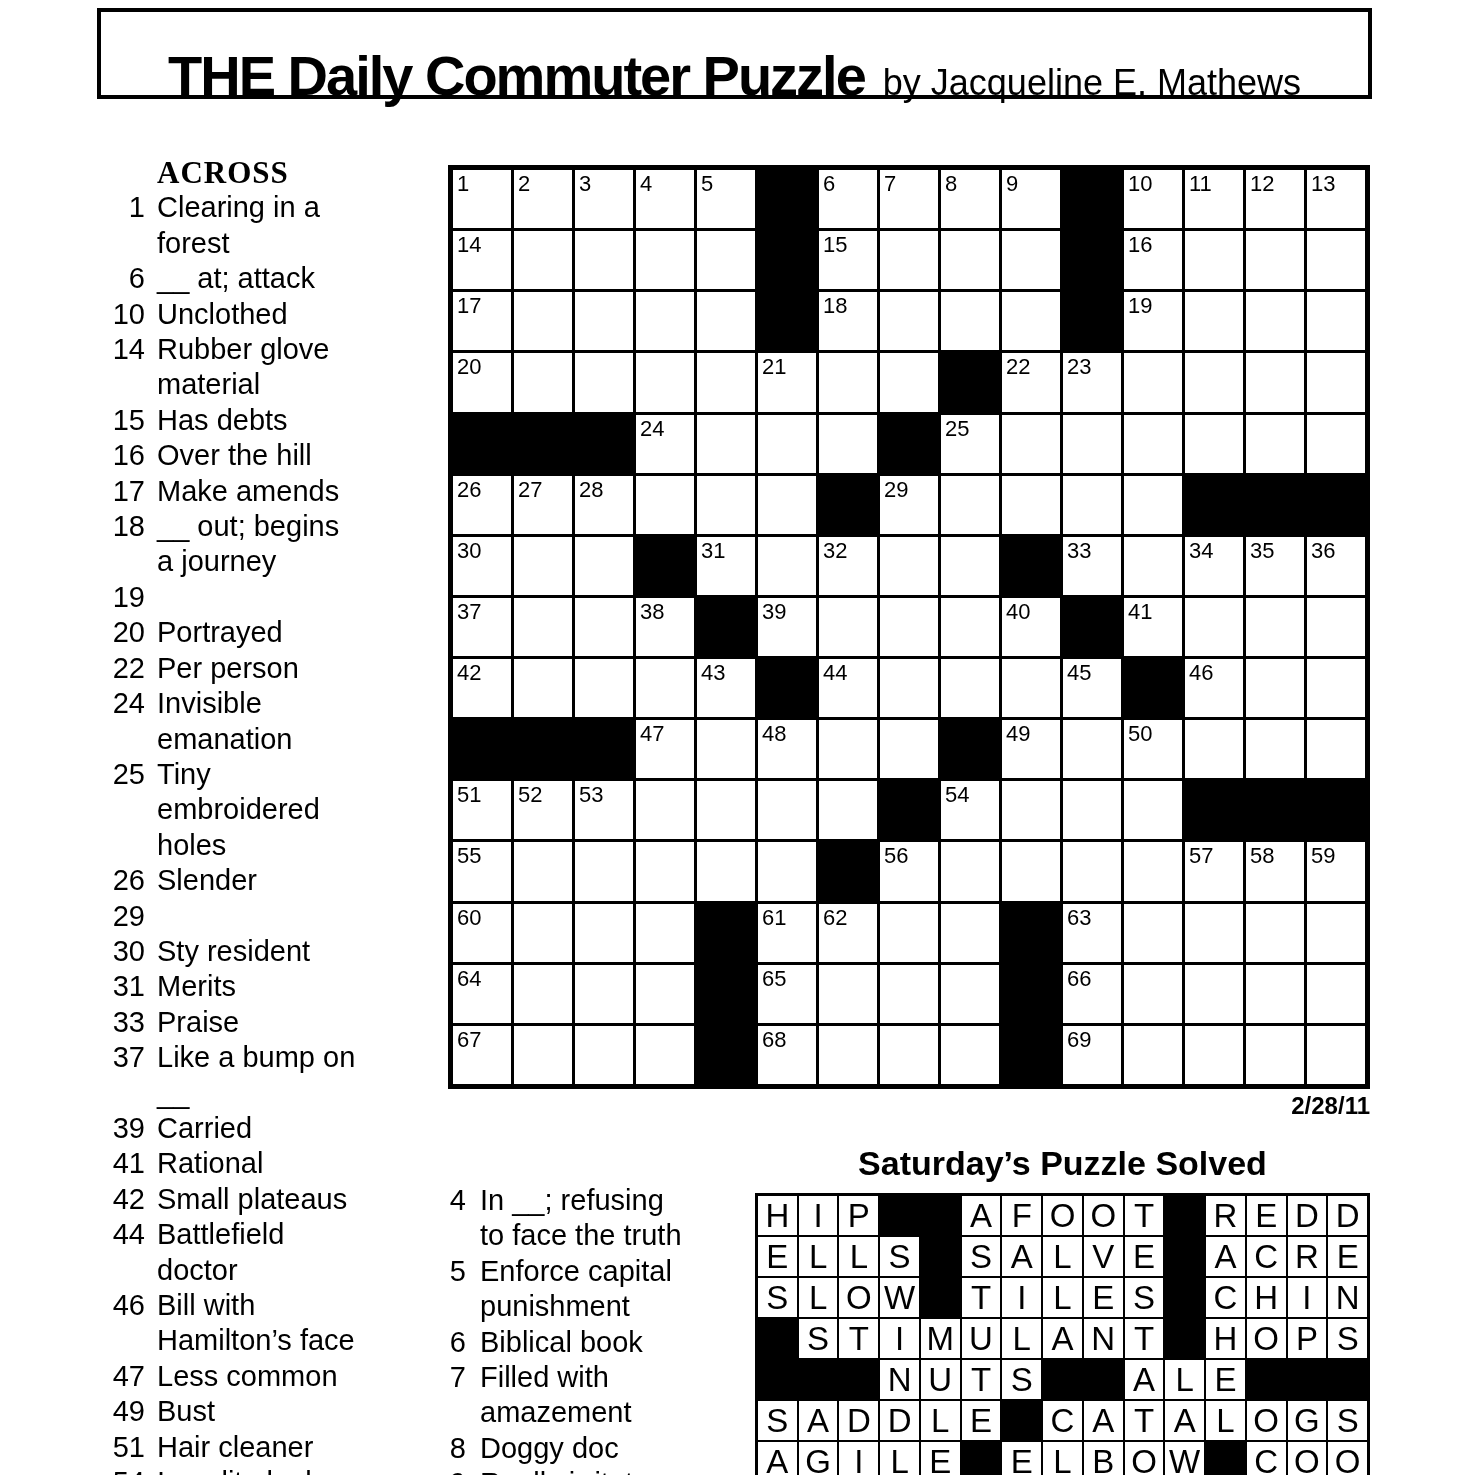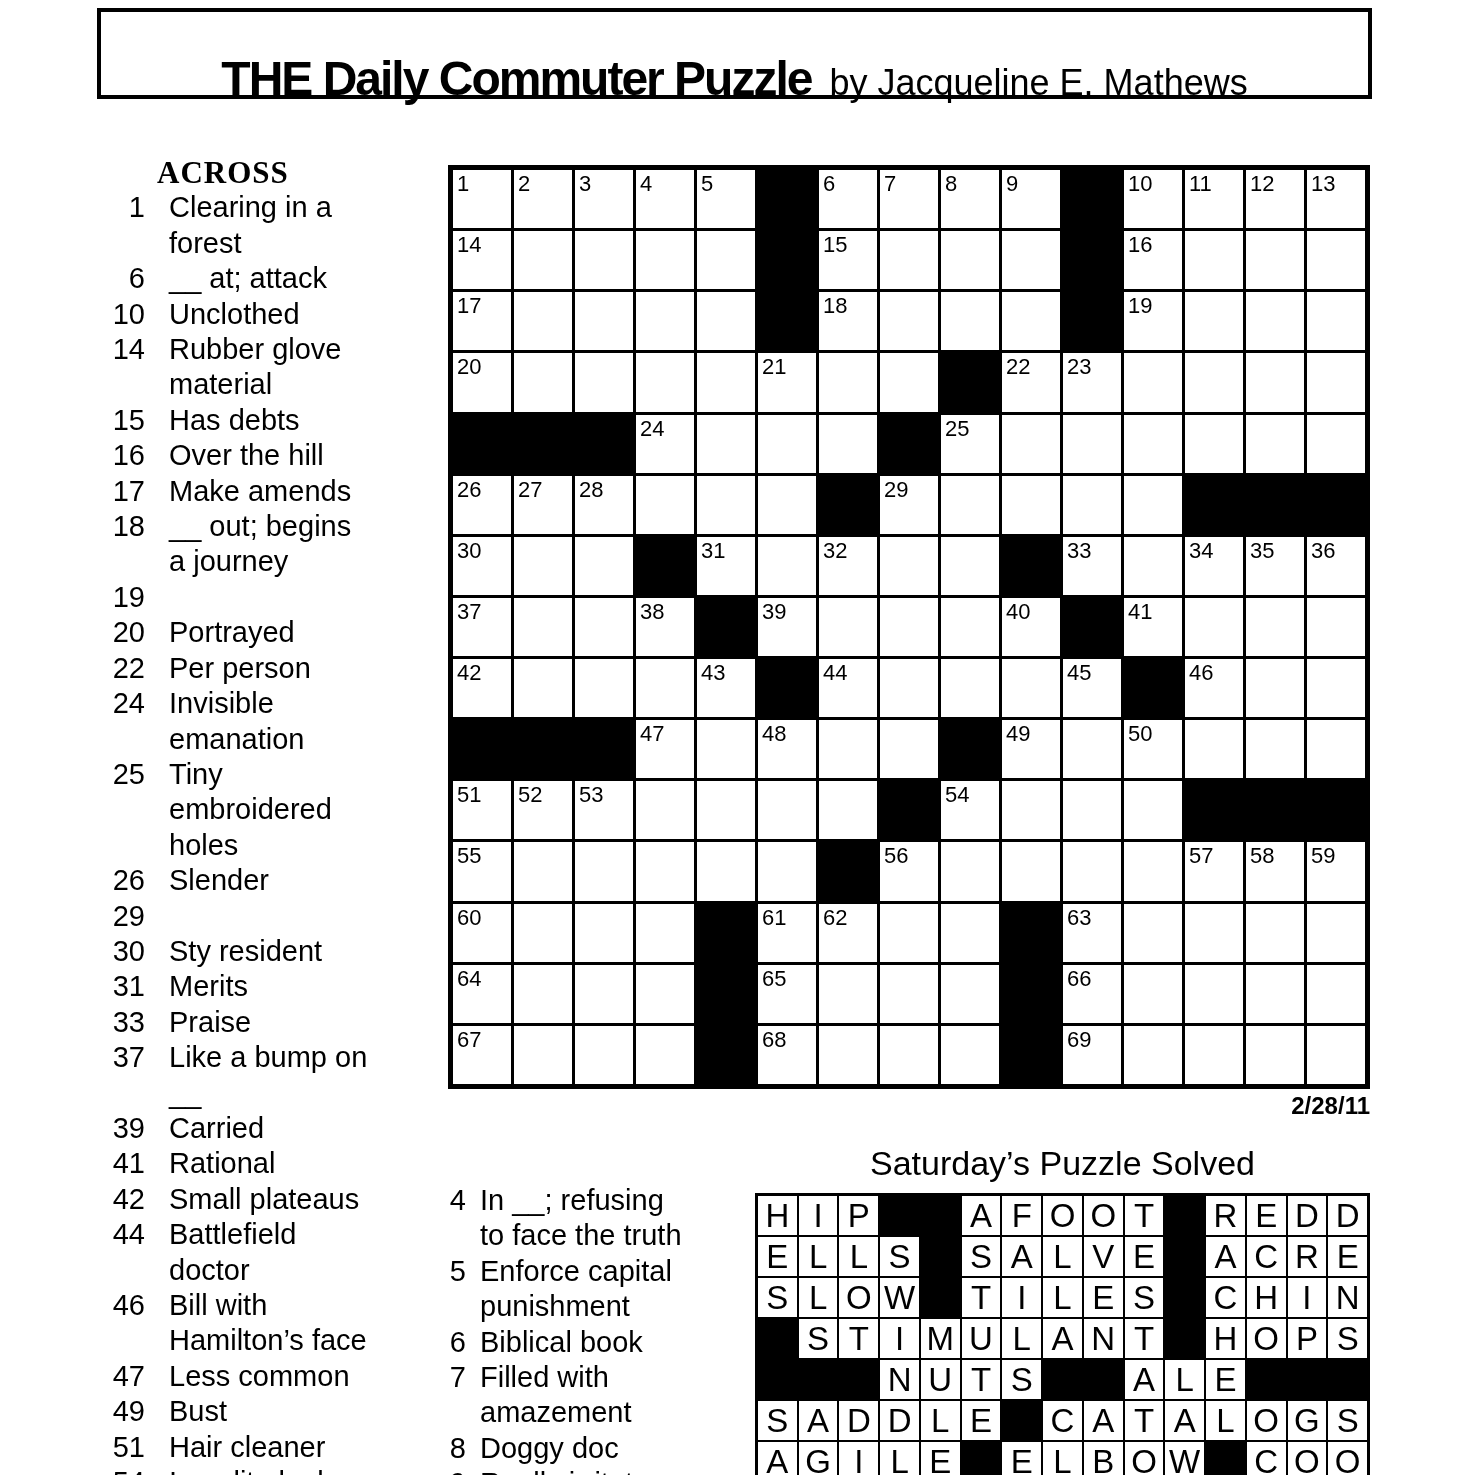--- a/index.html
+++ b/index.html
@@ -9,31 +9,31 @@
     font-family:"Liberation Sans", sans-serif;
     -webkit-font-smoothing:antialiased;
   }
   
   .title-box{
     position:absolute;left:97px;top:8px;width:1275px;height:91px;
     border:4px solid #000;box-sizing:border-box;
     display:flex;align-items:baseline;justify-content:center;gap:18px;
     padding-top:14px;
   }
-  .title-main{font-size:48px;font-weight:bold;letter-spacing:-2px;white-space:nowrap;}
+  .title-main{font-size:56px;font-weight:bold;letter-spacing:-2px;white-space:nowrap;}
   .title-byline{font-size:36px;font-weight:400;white-space:nowrap;margin-top:36px;}
   
   .across-col{position:absolute;left:97px;top:155px;width:352px;}
   .clue-header{
     font-size:31px;font-weight:bold;line-height:35.4px;
     padding-left:60px;letter-spacing:1px;font-family:Liberation Serif, serif;
   }
   .clue{display:flex;font-size:29px;line-height:35.4px;}
   .clue .num{flex:0 0 48px;width:48px;text-align:right;}
-  .clue .txt{margin-left:24px;width:282px;white-space:pre-line;}
+  .clue .txt{margin-left:12px;width:282px;white-space:pre-line;}
   .down-col{position:absolute;left:430px;top:1183px;width:322px;}
   .down-col .clue .num{flex:0 0 36px;width:36px;}
   .down-col .clue .txt{margin-left:14px;width:268px;}
   
   .main-grid{
     position:absolute;left:448px;top:165px;width:922px;height:924px;
     background:#000;box-sizing:border-box;padding:5px;
     display:grid;grid-template-columns:repeat(15,1fr);grid-template-rows:repeat(15,1fr);gap:3px;
   }
   .cell{background:#fff;position:relative;}
@@ -43,21 +43,21 @@
     font-size:22px;line-height:25px;font-weight:400;
   }
   
   .puzzle-date{
     position:absolute;left:1150px;top:1092px;width:220px;
     text-align:right;font-size:24px;font-weight:bold;
   }
   
   .solved-title{
     position:absolute;left:755px;top:1144px;width:615px;
-    text-align:center;font-size:34px;font-weight:normal;line-height:38px;
+    text-align:center;font-size:34px;font-weight:bold;line-height:38px;
   }
   .solved-grid{
     position:absolute;left:755px;top:1193px;width:615px;height:282px;
     background:#000;box-sizing:border-box;padding:3px;overflow:hidden;
     display:grid;grid-template-columns:repeat(15,1fr);grid-auto-rows:39px;gap:2px;
   }
   .scell{
     background:#fff;display:flex;align-items:center;justify-content:center;
     font-size:33px;font-weight:400;
   }

